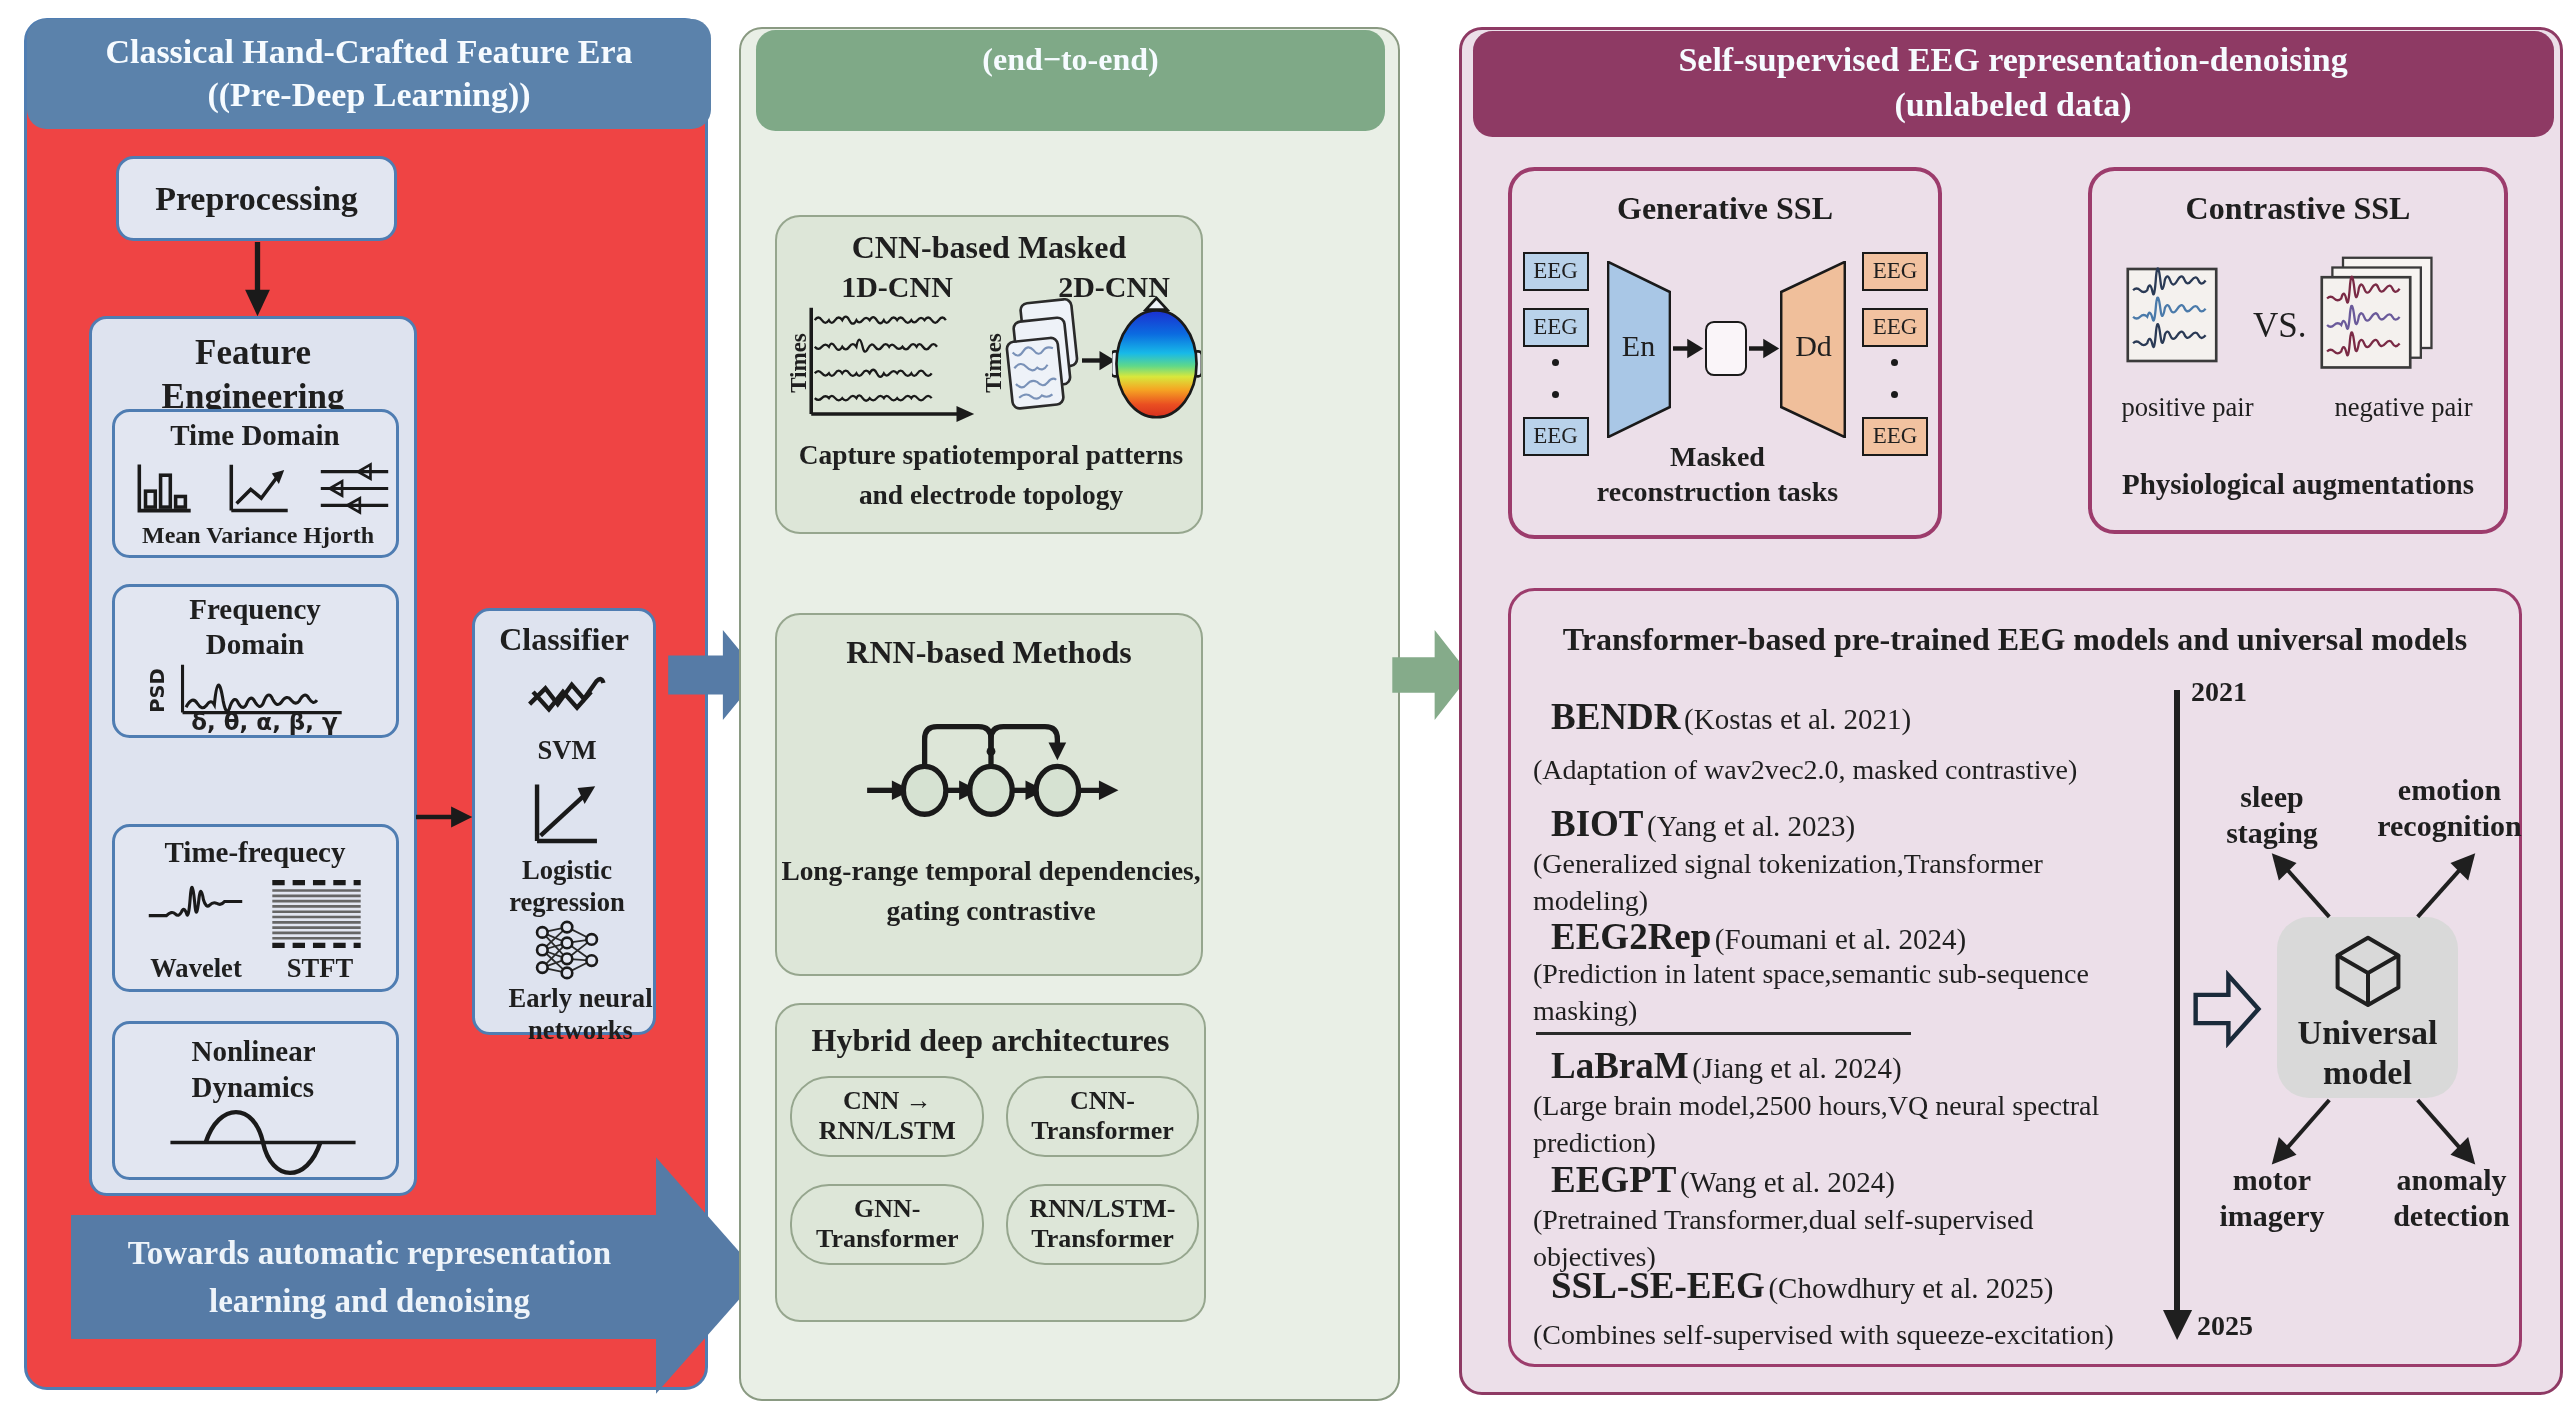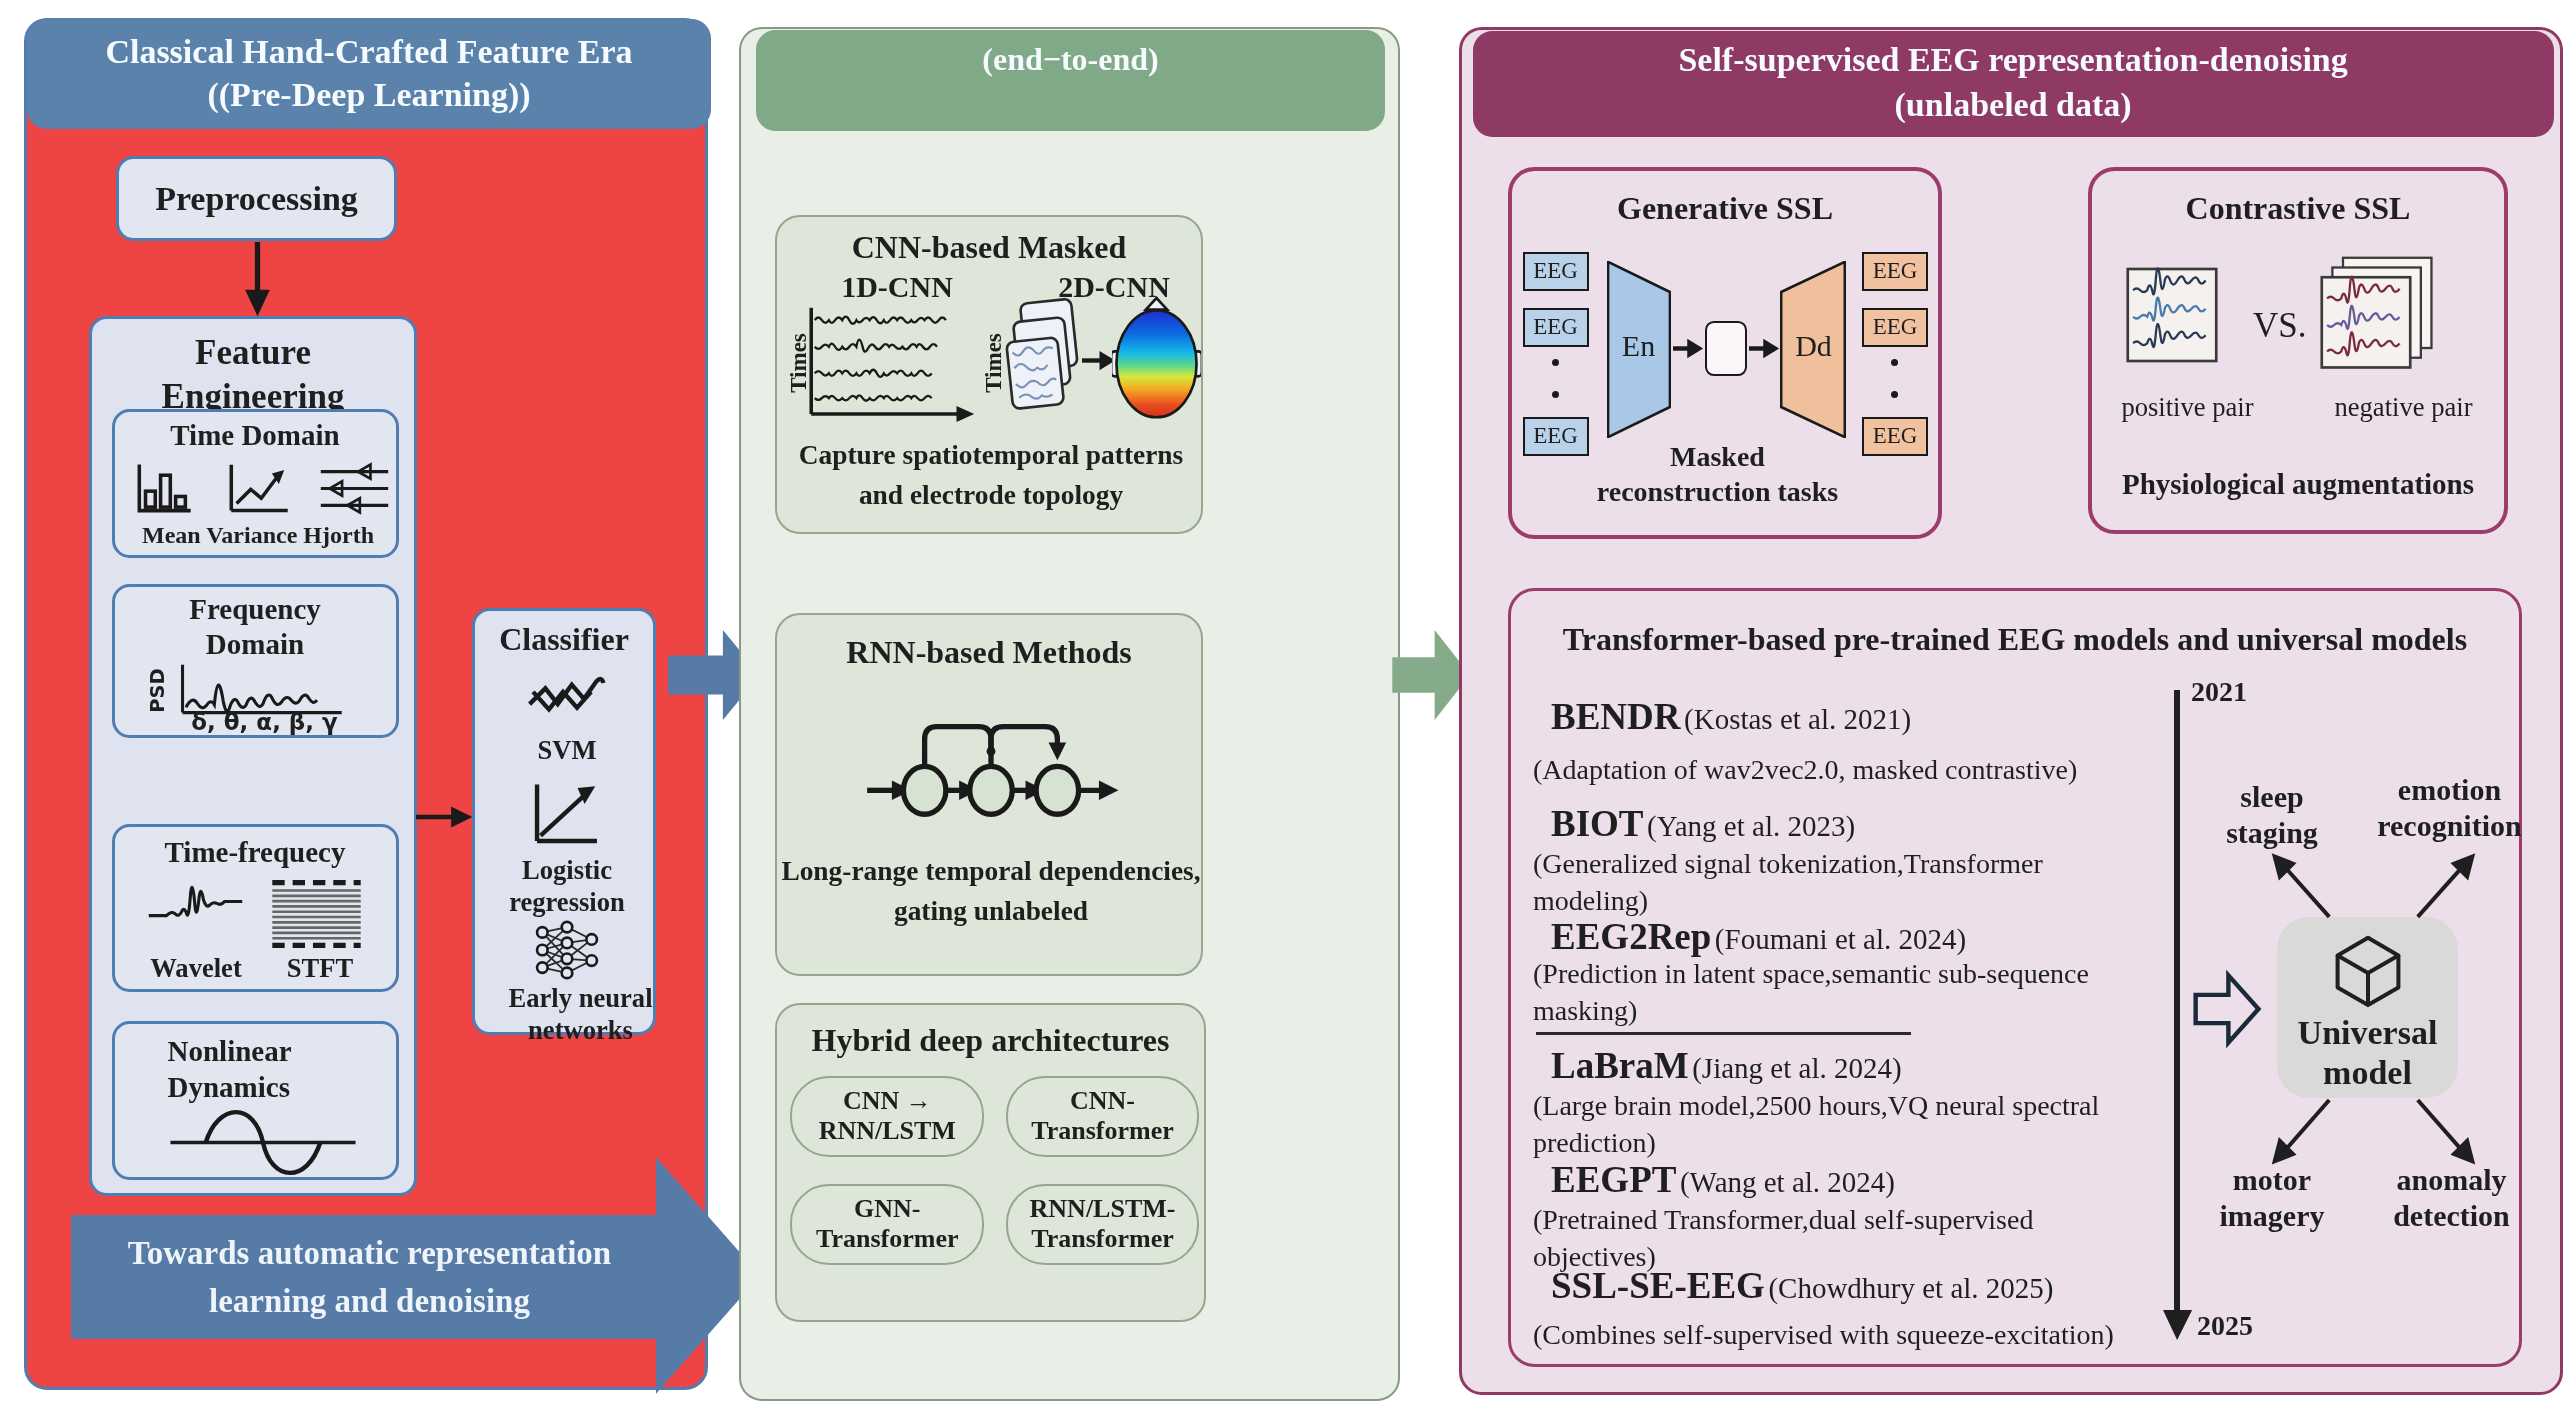--- a/index.html
+++ b/index.html
@@ -115,21 +115,21 @@
               <line x1="6" y1="57" x2="106" y2="57"></line>
             <line x1="6" y1="63" x2="106" y2="63"></line>
               <line x1="6" y1="69" x2="106" y2="69"></line>
           </g>
           <line x1="6" y1="77" x2="106" y2="77" stroke="#1a1a1a" stroke-width="6" stroke-dasharray="14 9"></line>
         </svg>
         <div class="cap" style="left:19.5px;top:126px;width:124px;font-size:26.6px;">Wavelet</div>
         <div class="cap" style="left:161px;top:126px;width:89px;font-size:26.6px;">STFT</div>
       </div>
 
-      <div class="lbox" style="left:19.5px;top:702px;width:287px;height:159px;">
+      <div class="lbox" style="left:19.5px;top:702px;width:287px;height:159px;padding-left:24px;">
         <div class="b" style="font-size:29px;margin:8.9px 0 0 53px;line-height:1.25;">
           <div>Nonlinear</div>
           <div>Dynamics</div>
         </div>
         <svg class="abs" style="left:55px;top:85px;" width="186" height="67" viewBox="0 0 210 76">
           <line x1="0" y1="38" x2="210" y2="38" stroke="#1a1a1a" stroke-width="4"></line>
           <path d="M40,38 C55,-8 95,-8 105,38 C115,84 155,84 170,38" stroke="#1a1a1a" stroke-width="5" fill="none"></path>
         </svg>
       </div>
     </div>
@@ -290,21 +290,21 @@
         <polygon points="114,99 136,110 114,121" fill="#1a1a1a"></polygon>
         <polygon points="189,99 211,110 189,121" fill="#1a1a1a"></polygon>
         <polygon points="272,99 294,110 272,121" fill="#1a1a1a"></polygon>
         <g fill="#d6e2d2" stroke="#1a1a1a" stroke-width="6">
           <ellipse cx="75" cy="110" rx="24" ry="27"></ellipse>
           <ellipse cx="150" cy="110" rx="24" ry="27"></ellipse>
           <ellipse cx="225" cy="110" rx="24" ry="27"></ellipse>
         </g>
       </svg>
       <div class="cap ctr" style="left:0;top:241px;width:428px;font-size:27.4px;">Long-range temporal dependencies,</div>
-      <div class="cap ctr" style="left:0;top:281px;width:428px;font-size:27.4px;">gating unlabeled</div>
+      <div class="cap ctr" style="left:0;top:281px;width:428px;font-size:27.4px;">gating contrastive</div>
     </div>
 
     <div class="gbox" style="left:34px;top:974px;width:431px;height:319px;">
       <div class="ctr b" style="font-size:32px;margin-top:17.7px;">Hybrid deep architectures</div>
       <div class="pill" style="left:13.3px;top:71px;width:194px;height:81px;">CNN → RNN/LSTM</div>
       <div class="pill" style="left:229px;top:71px;width:193px;height:81px;">CNN-Transformer</div>
       <div class="pill" style="left:13.3px;top:179px;width:194px;height:81px;">GNN-Transformer</div>
       <div class="pill" style="left:229px;top:179px;width:193px;height:81px;">RNN/LSTM-Transformer</div>
     </div>
   </div>

